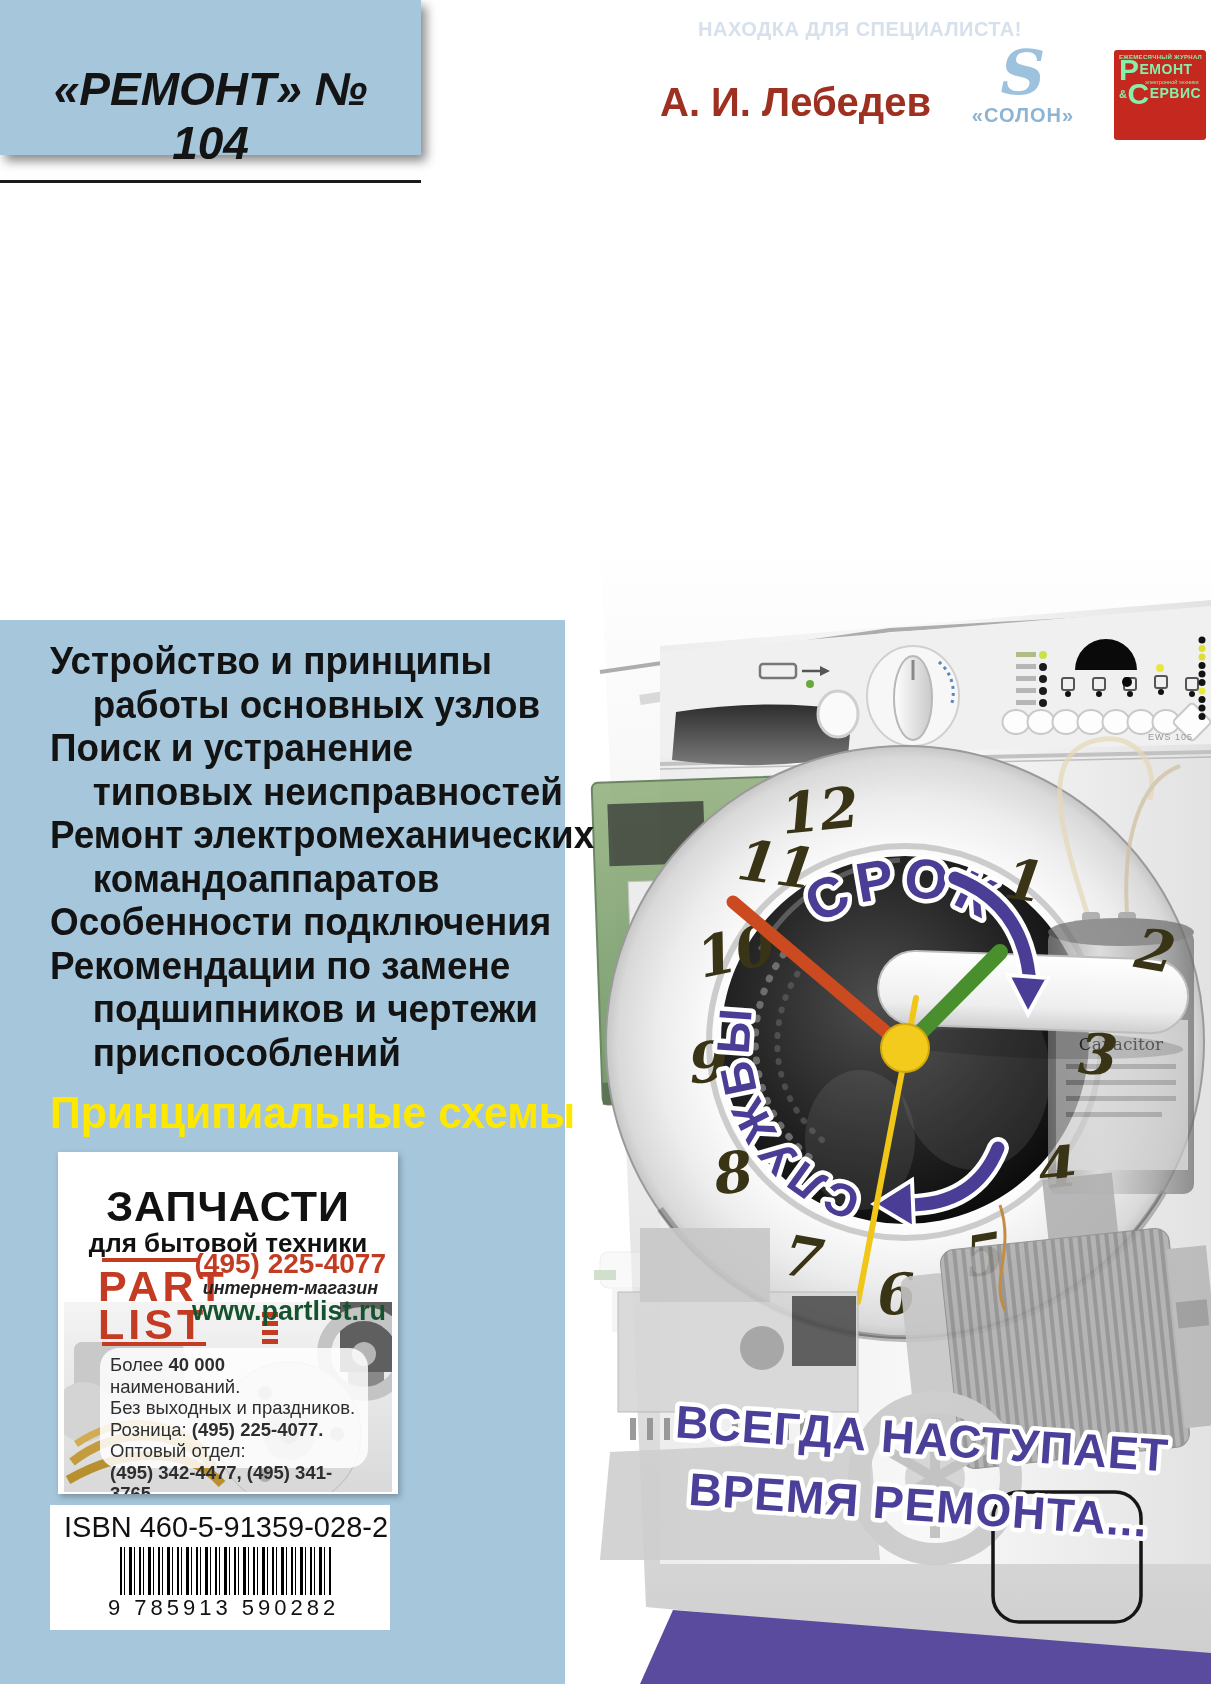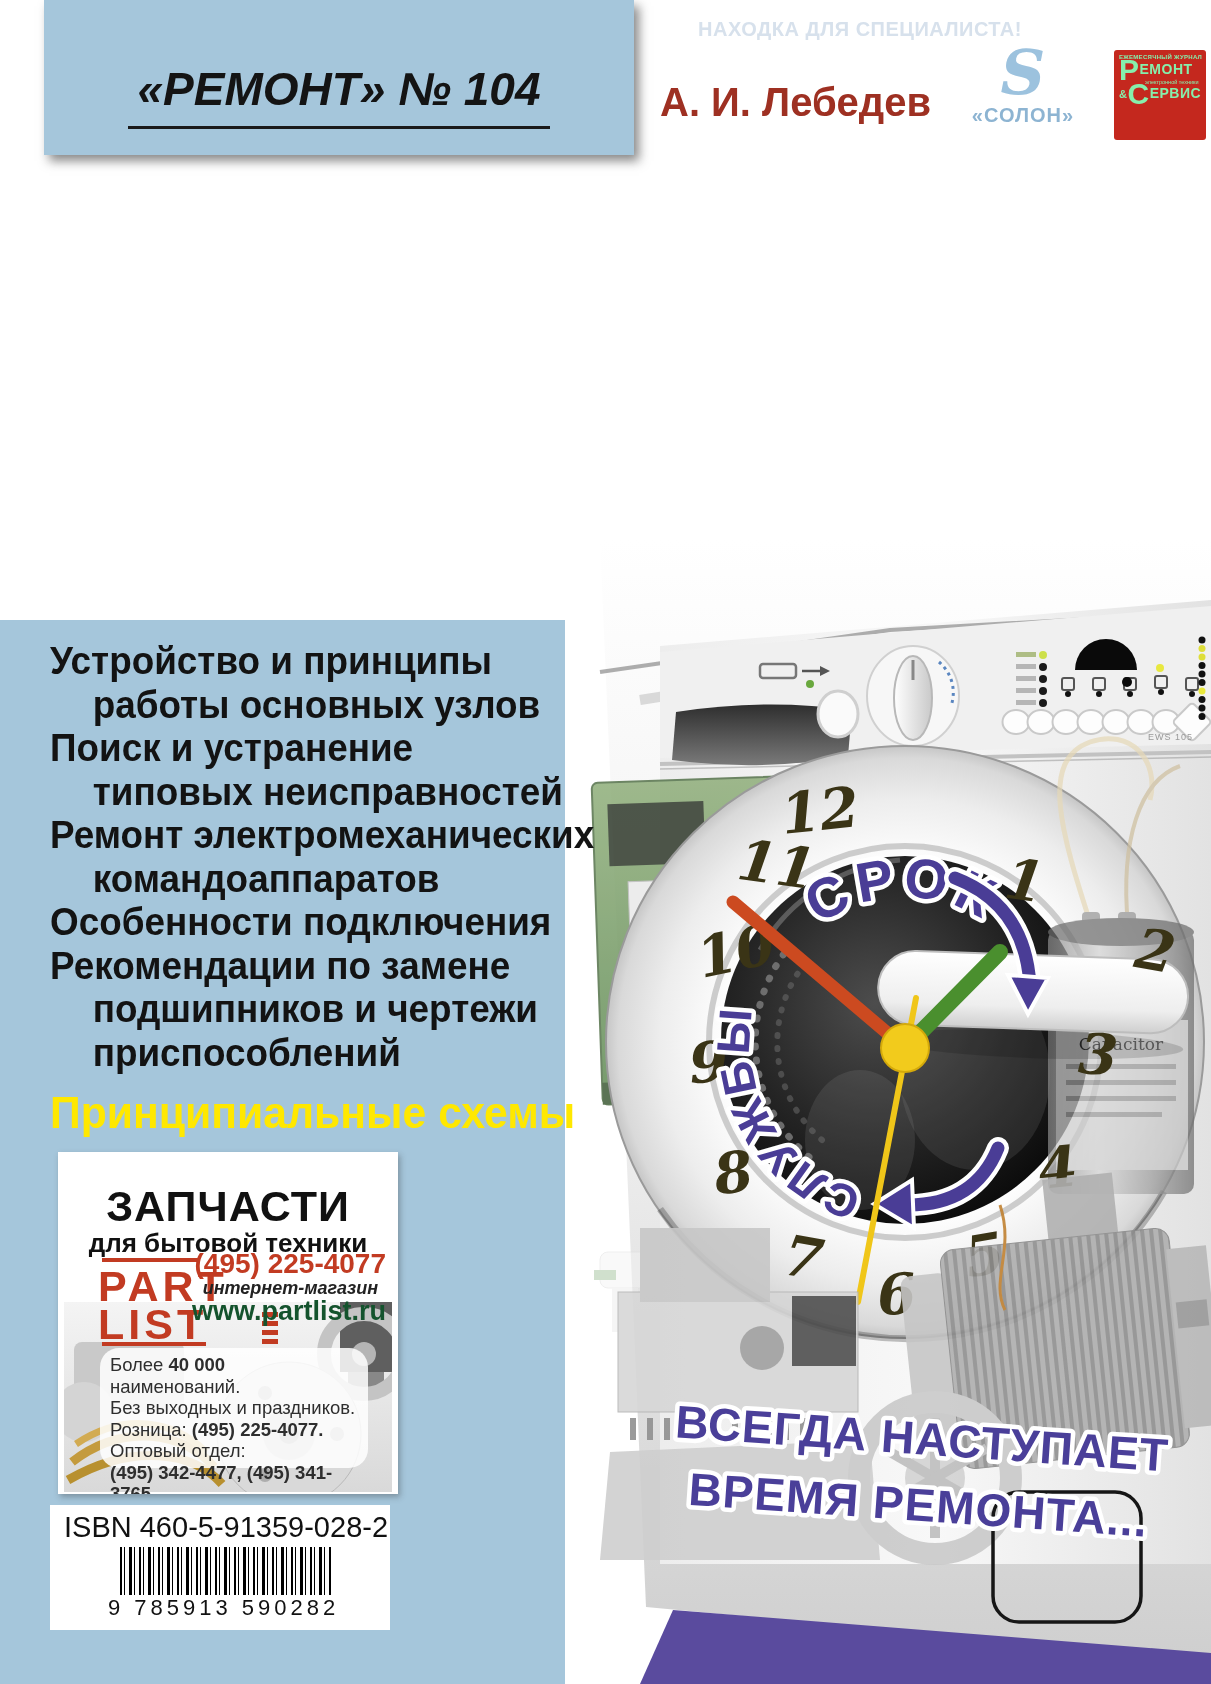--- a/index.html
+++ b/index.html
@@ -1,22 +1,22 @@
 <!DOCTYPE html>
 <html><head>
 <meta charset="utf-8">
 <style>
   html,body{margin:0;padding:0;background:#888;}
   #cover{position:relative;width:1211px;height:1684px;background:#ffffff;overflow:hidden;
          font-family:"Liberation Sans",sans-serif;}
   #cover *{box-sizing:border-box;}
 
   
-  .series-box{position:absolute;left:0;top:0;width:590px;height:155px;background:#a5c6db;
-              box-shadow:5px 6px 10px rgba(40,40,40,.55);z-index:4;text-align:center;padding-top:62px;margin-left:44px;}
+  .series-box{position:absolute;left:0;top:0;width:421px;height:155px;background:#a5c6db;
+              box-shadow:5px 6px 10px rgba(40,40,40,.55);z-index:4;text-align:center;padding-top:62px;}
   .series-label{display:inline-block;font-size:46px;font-weight:700;font-style:italic;color:#141414;
                 border-bottom:3px solid #1a1a1a;padding:0 10px 10px 10px;letter-spacing:0;}
   .tagline{position:absolute;left:698px;top:18px;font-size:20px;font-weight:700;color:#d7e1ec;
            letter-spacing:.5px;z-index:4;}
   .author{position:absolute;left:660px;top:80px;font-size:40px;font-weight:700;color:#9e3022;z-index:4;}
   .solon{position:absolute;left:948px;top:44px;width:150px;height:96px;z-index:4;text-align:center;}
   .solon-s{font-family:"DejaVu Serif",serif;font-weight:700;font-style:italic;font-size:62px;
            line-height:58px;color:#9cc2de;}
   .solon-cap{font-size:20px;font-weight:700;color:#8db4d2;letter-spacing:1px;margin-top:2px;text-align:center;}
   .rs-logo{position:absolute;left:1114px;top:50px;width:92px;height:90px;background:#c4281e;

